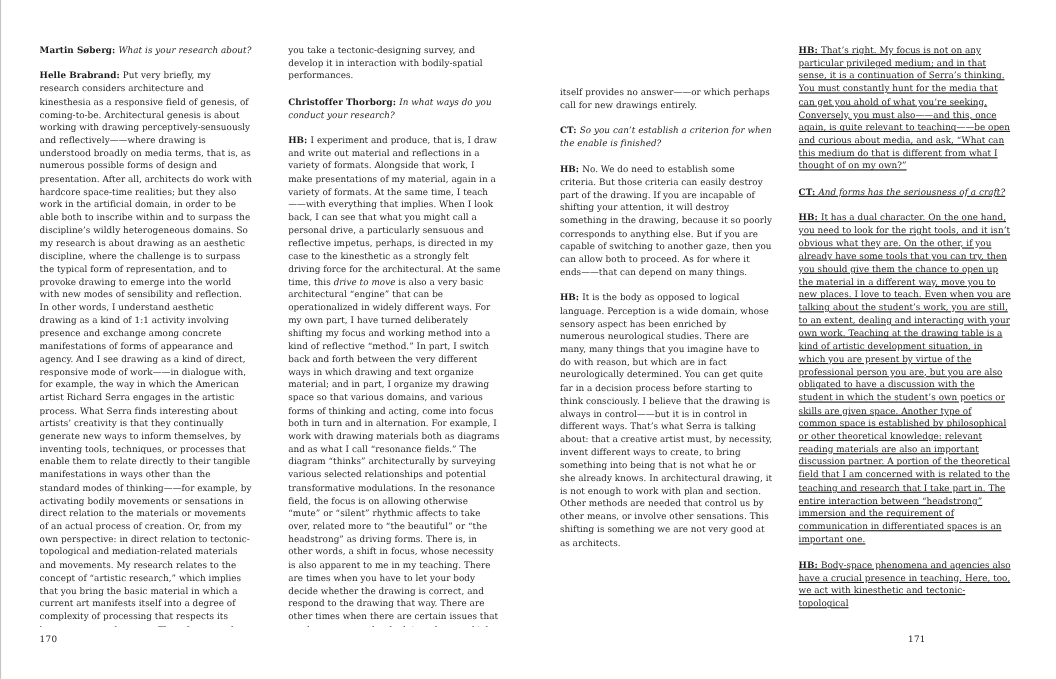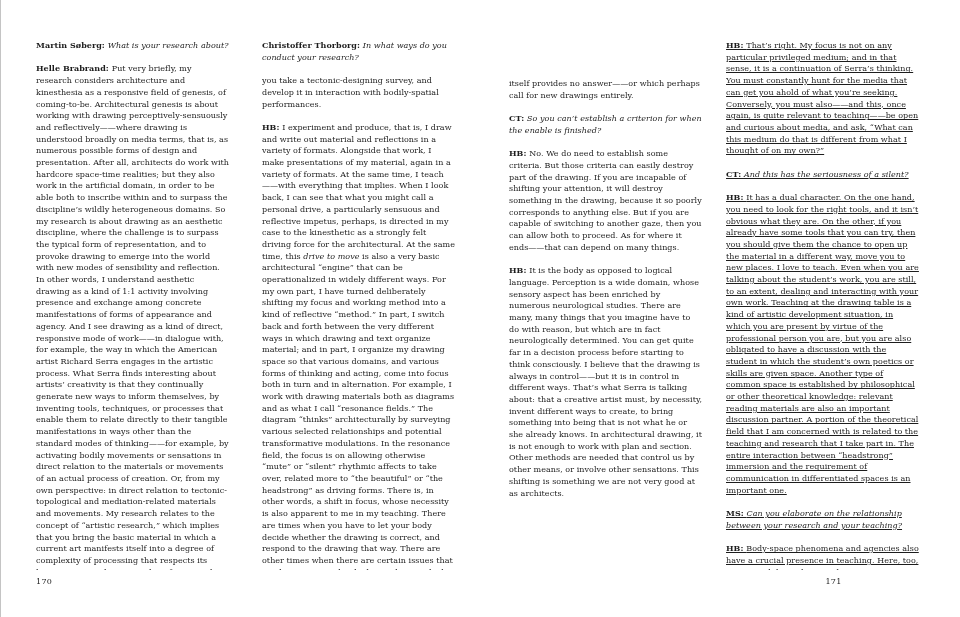--- a/index.html
+++ b/index.html
@@ -69,36 +69,35 @@
 
 <div class="spread">
   <div class="page-edge"></div>
 
   <section class="page page-left">
     <div class="col col-a">
         <p class="para"><span class="seg-b">Martin Søberg: </span><span class="seg-i">What is your research about?</span></p>
         <p class="para"><span class="seg-b">Helle Brabrand: </span><span>Put very briefly, my research considers architecture and kinesthesia as a responsive field of genesis, of coming-to-be. Architectural genesis is about working with drawing perceptively-sensuously and reflectively——where drawing is understood broadly on media terms, that is, as numerous possible forms of design and presentation. After all, architects do work with hardcore space-time realities; but they also work in the artificial domain, in order to be able both to inscribe within and to surpass the discipline’s wildly heterogeneous domains. So my research is about drawing as an aesthetic discipline, where the challenge is to surpass the typical form of representation, and to provoke drawing to emerge into the world with new modes of sensibility and reflection. In other words, I understand aesthetic drawing as a kind of 1:1 activity involving presence and exchange among concrete manifestations of forms of appearance and agency. And I see drawing as a kind of direct, responsive mode of work——in dialogue with, for example, the way in which the American artist Richard Serra engages in the artistic process. What Serra finds interesting about artists’ creativity is that they continually generate new ways to inform themselves, by inventing tools, techniques, or processes that enable them to relate directly to their tangible manifestations in ways other than the standard modes of thinking——for example, by activating bodily movements or sensations in direct relation to the materials or movements of an actual process of creation. Or, from my own perspective: in direct relation to tectonic-topological and mediation-related materials and movements. My research relates to the concept of “artistic research,” which implies that you bring the basic material in which a current art manifests itself into a degree of complexity of processing that respects its heterogeneous character. Thus, for example,</span></p>
       </div>
     <div class="col col-b">
+        <p class="para"><span>you take a tectonic-designing survey, and develop it in interaction with bodily-spatial performances.</span></p>
         <p class="para"><span class="seg-b">Christoffer Thorborg: </span><span class="seg-i">In what ways do you conduct your research?</span></p>
-        <p class="para"><span>you take a tectonic-designing survey, and develop it in interaction with bodily-spatial performances.</span></p>
         <p class="para"><span class="seg-b">HB: </span><span>I experiment and produce, that is, I draw and write out material and reflections in a variety of formats. Alongside that work, I make presentations of my material, again in a variety of formats. At the same time, I teach——with everything that implies. When I look back, I can see that what you might call a personal drive, a particularly sensuous and reflective impetus, perhaps, is directed in my case to the kinesthetic as a strongly felt driving force for the architectural. At the same time, this </span><span class="seg-i">drive to move</span><span> is also a very basic architectural “engine” that can be operationalized in widely different ways. For my own part, I have turned deliberately shifting my focus and working method into a kind of reflective “method.” In part, I switch back and forth between the very different ways in which drawing and text organize material; and in part, I organize my drawing space so that various domains, and various forms of thinking and acting, come into focus both in turn and in alternation. For example, I work with drawing materials both as diagrams and as what I call “resonance fields.” The diagram “thinks” architecturally by surveying various selected relationships and potential transformative modulations. In the resonance field, the focus is on allowing otherwise “mute” or “silent” rhythmic affects to take over, related more to “the beautiful” or “the headstrong” as driving forms. There is, in other words, a shift in focus, whose necessity is also apparent to me in my teaching. There are times when you have to let your body decide whether the drawing is correct, and respond to the drawing that way. There are other times when there are certain issues that you know you need to look into, but to which the drawing</span></p>
       </div>
     <div class="pagenum pagenum-left">170</div>
   </section>
 
   <section class="page page-right">
     <div class="col col-a">
         <p class="para"><span>itself provides no answer——or which perhaps call for new drawings entirely.</span></p>
         <p class="para"><span class="seg-b">CT: </span><span class="seg-i">So you can’t establish a criterion for when the enable is finished?</span></p>
         <p class="para"><span class="seg-b">HB: </span><span>No. We do need to establish some criteria. But those criteria can easily destroy part of the drawing. If you are incapable of shifting your attention, it will destroy something in the drawing, because it so poorly corresponds to anything else. But if you are capable of switching to another gaze, then you can allow both to proceed. As for where it ends——that can depend on many things.</span></p>
         <p class="para"><span class="seg-b">HB: </span><span>It is the body as opposed to logical language. Perception is a wide domain, whose sensory aspect has been enriched by numerous neurological studies. There are many, many things that you imagine have to do with reason, but which are in fact neurologically determined. You can get quite far in a decision process before starting to think consciously. I believe that the drawing is always in control——but it is in control in different ways. That’s what Serra is talking about: that a creative artist must, by necessity, invent different ways to create, to bring something into being that is not what he or she already knows. In architectural drawing, it is not enough to work with plan and section. Other methods are needed that control us by other means, or involve other sensations. This shifting is something we are not very good at as architects.</span></p>
       </div>
     <div class="col col-b">
         <p class="para"><span class="seg-b">HB: </span><span>That’s right. My focus is not on any particular privileged medium; and in that sense, it is a continuation of Serra’s thinking. You must constantly hunt for the media that can get you ahold of what you’re seeking. Conversely, you must also——and this, once again, is quite relevant to teaching——be open and curious about media, and ask, “What can this medium do that is different from what I thought of on my own?”</span></p>
-        <p class="para"><span class="seg-b">CT: </span><span class="seg-i">And this has the seriousness of a silent?</span></p>
+        <p class="para"><span class="seg-b">CT: </span><span class="seg-i">And forms has the seriousness of a craft?</span></p>
         <p class="para"><span class="seg-b">HB: </span><span>It has a dual character. On the one hand, you need to look for the right tools, and it isn’t obvious what they are. On the other, if you already have some tools that you can try, then you should give them the chance to open up the material in a different way, move you to new places. I love to teach. Even when you are talking about the student’s work, you are still, to an extent, dealing and interacting with your own work. Teaching at the drawing table is a kind of artistic development situation, in which you are present by virtue of the professional person you are, but you are also obligated to have a discussion with the student in which the student’s own poetics or skills are given space. Another type of common space is established by philosophical or other theoretical knowledge: relevant reading materials are also an important discussion partner. A portion of the theoretical field that I am concerned with is related to the teaching and research that I take part in. The entire interaction between “headstrong” immersion and the requirement of communication in differentiated spaces is an important one.</span></p>
-        <p class="para"><span class="seg-b">MS: </span><span class="seg-i">Can you elaborate on the relationship between your research and your teaching?</span></p>
         <p class="para"><span class="seg-b">HB: </span><span>Body-space phenomena and agencies also have a crucial presence in teaching. Here, too, we act with kinesthetic and tectonic-topological</span></p>
       </div>
     <div class="pagenum pagenum-right">171</div>
   </section>
 </div>
 
 </body></html>

